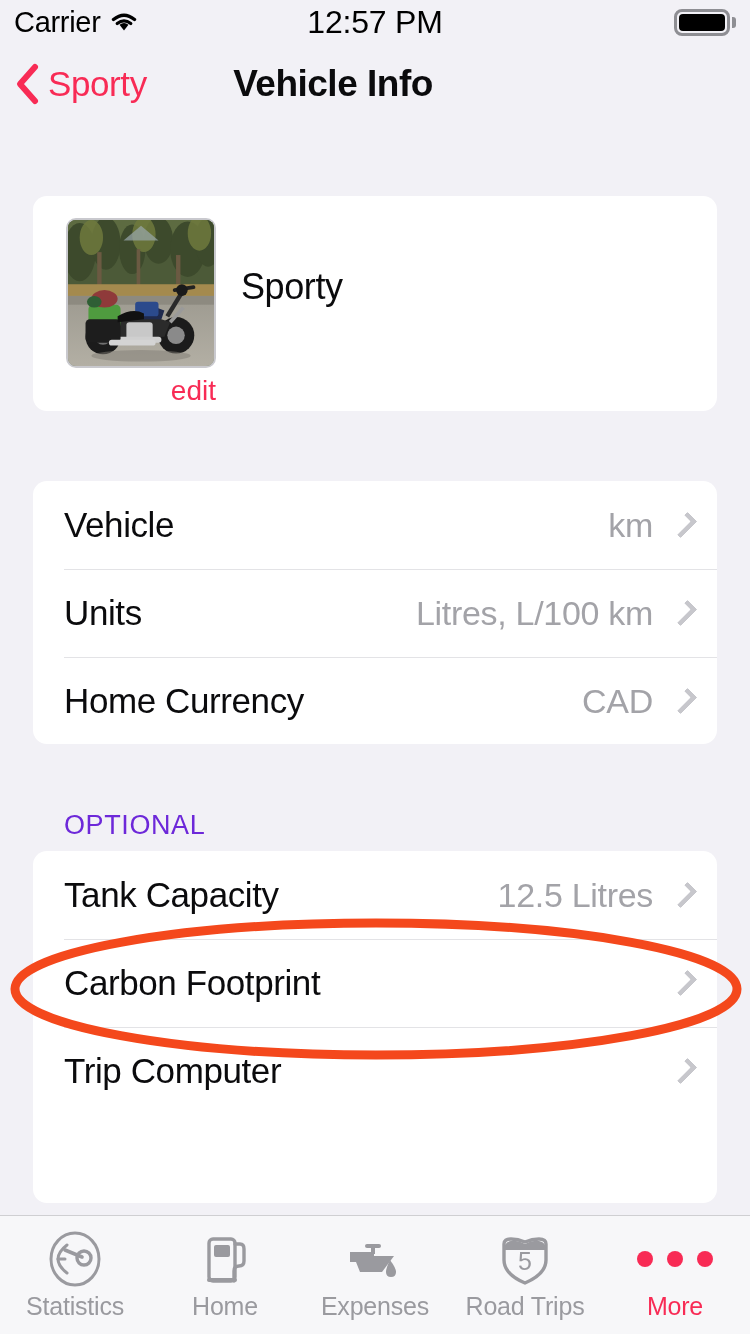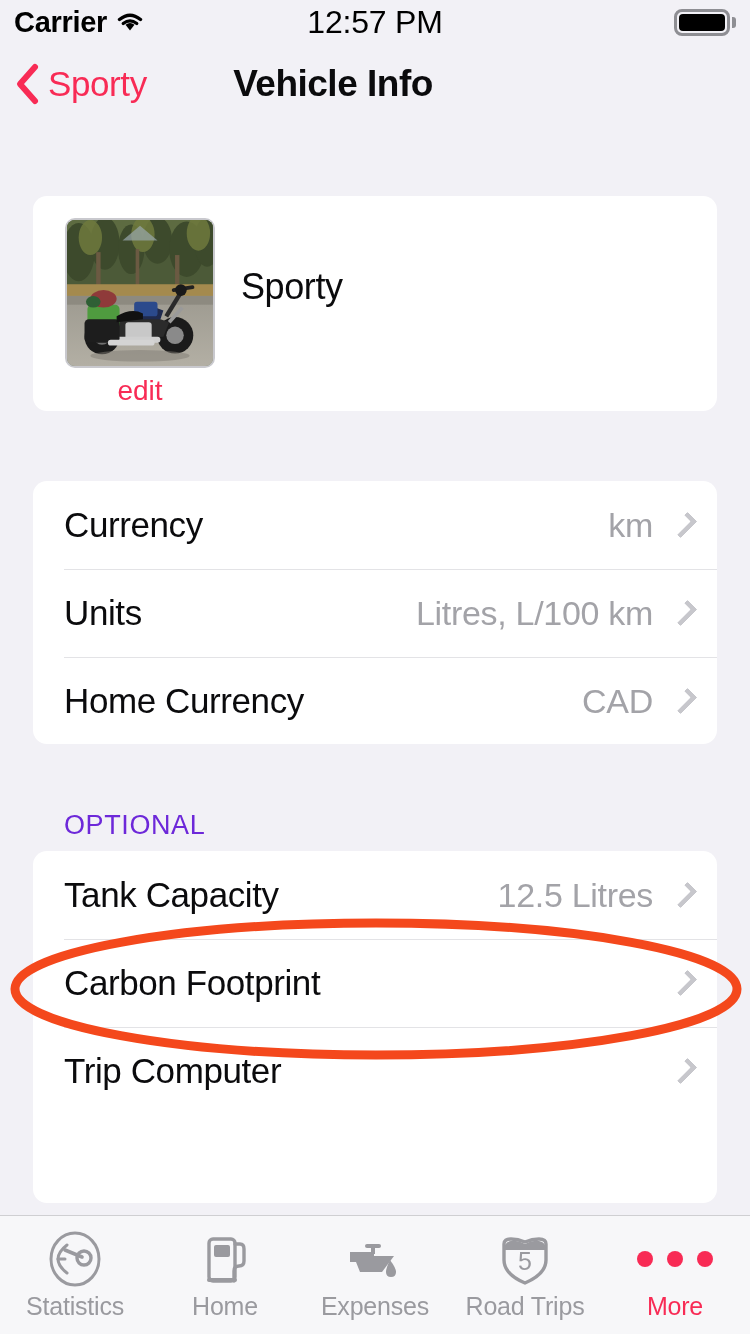--- a/index.html
+++ b/index.html
@@ -10,21 +10,21 @@
     -webkit-font-smoothing:antialiased;
     overflow:hidden;
   }
   #screen { position:relative; width:750px; height:1334px; background:#F2F1F6; }
 
   
   .statusbar {
     position:absolute; top:0; left:0; width:750px; height:44px;
     display:flex; align-items:center; color:#000;
   }
-  .sb-left { position:absolute; left:14px; display:flex; align-items:center; gap:7px;font-weight:bold; }
+  .sb-left { position:absolute; left:14px; display:flex; align-items:center; gap:7px; }
   .sb-carrier { font-size:29px; letter-spacing:-0.3px; }
   .sb-center { position:absolute; left:0; width:750px; text-align:center; font-size:32px; font-weight:400; letter-spacing:-0.2px; }
   .sb-right { position:absolute; right:14px; display:flex; align-items:center; }
   .battery {
     width:56px; height:27px; border:3px solid #8e8e93; border-radius:8px;
     padding:2px; display:flex; align-items:center;
   }
   .battery-fill { background:#000; width:100%; height:100%; border-radius:4px; }
   .battery-cap { width:4px; height:11px; background:#8e8e93; border-radius:0 3px 3px 0; margin-left:2px; }
 
@@ -50,21 +50,21 @@
   #units-card   { top:481px; height:263px; }
   #optional-card{ top:851px; height:352px; }
 
   .section-header {
     position:absolute; left:64px; top:810px;
     font-size:27px; color:#6d28d9; letter-spacing:0.6px;
   }
 
   
   .vehicle-row { display:flex; align-items:flex-start; padding:22px 0 0 31px; }
-  .thumb-wrap { width:152px; display:flex; flex-direction:column; align-items:center; }
+  .thumb-wrap { width:152px; display:flex; flex-direction:column; align-items:flex-end; }
   .thumb {
     width:150px; height:150px; border-radius:10px; border:2px solid #c9c9ce;
     overflow:hidden; position:relative; background:#9a9486;
   }
   .thumb svg { display:block; width:100%; height:100%; }
   .edit-link { margin-top:7px; font-size:28px; color:#F82B55; cursor:pointer; }
   .vehicle-name {
     font-size:36px; color:#0b0b0d; letter-spacing:-0.4px;
     margin-left:25px; margin-top:48px;
   }
@@ -217,21 +217,21 @@
           </svg>
         </div>
         <span class="edit-link">edit</span>
       </div>
       <div class="vehicle-name">Sporty</div>
     </div>
   </div>
 
   <div class="card" id="units-card">
     <div class="row">
-      <span class="row-label">Currency</span>
+      <span class="row-label">Vehicle</span>
       <span class="row-value">km</span>
       <span class="chev"></span>
     </div>
     <div class="row">
       <span class="row-label">Units</span>
       <span class="row-value">Litres, L/100 km</span>
       <span class="chev"></span>
     </div>
     <div class="row">
       <span class="row-label">Home Currency</span>

